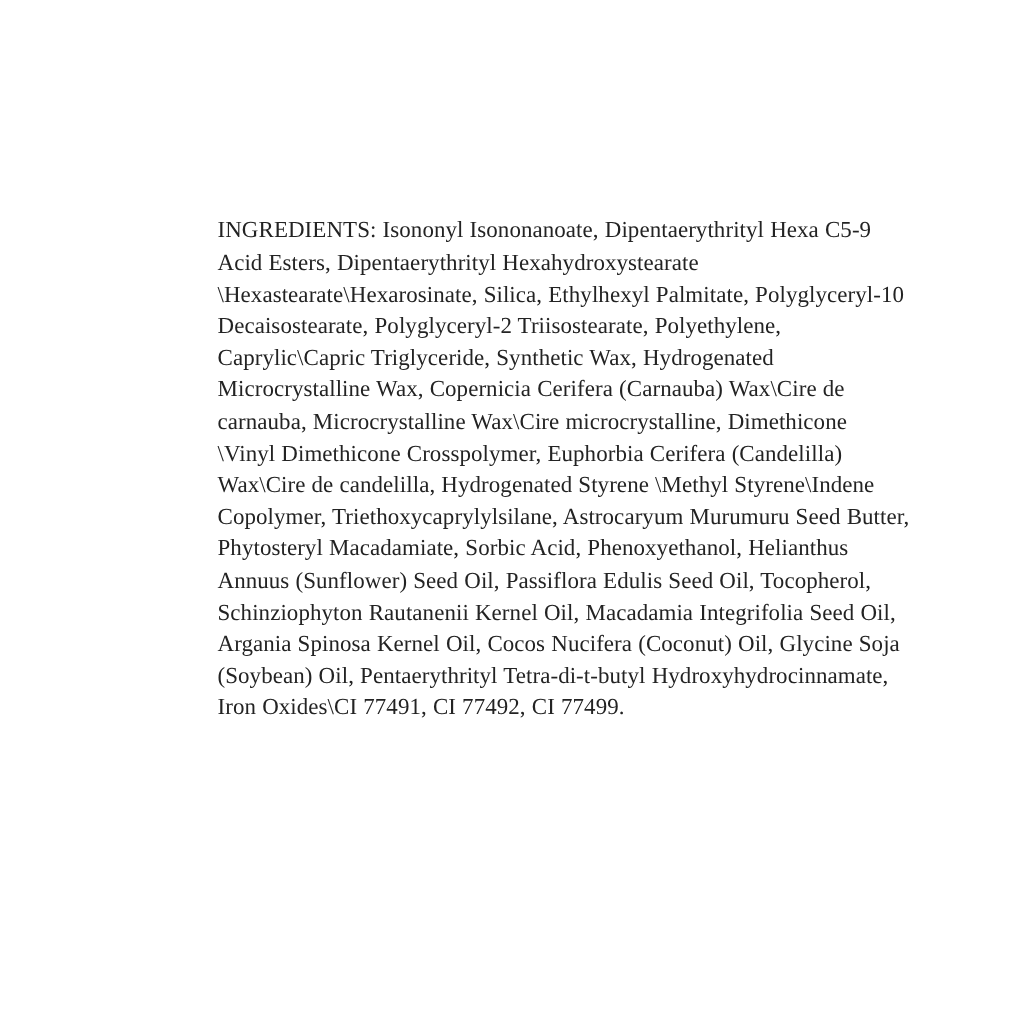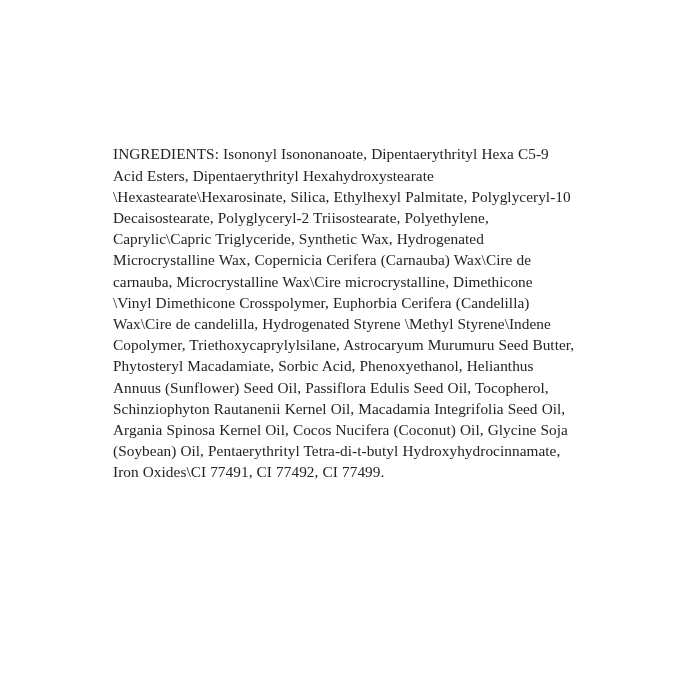--- a/index.html
+++ b/index.html
@@ -12,20 +12,21 @@
     background: #ffffff;
     font-family: "Liberation Serif", "DejaVu Serif", serif;
     color: #1a1a1a;
     overflow: hidden;
   }
   .page {
     position: relative;
     width: 603px;
     height: 679px;
     box-sizing: border-box;
+    margin-left: 32px;
   }
   .ingredients-block {
     position: absolute;
     left: 113px;
     top: 128px;
     width: 462px;
     font-size: 15.3px;
     line-height: 21.2px;
     text-align: left;
     letter-spacing: 0.05px;

